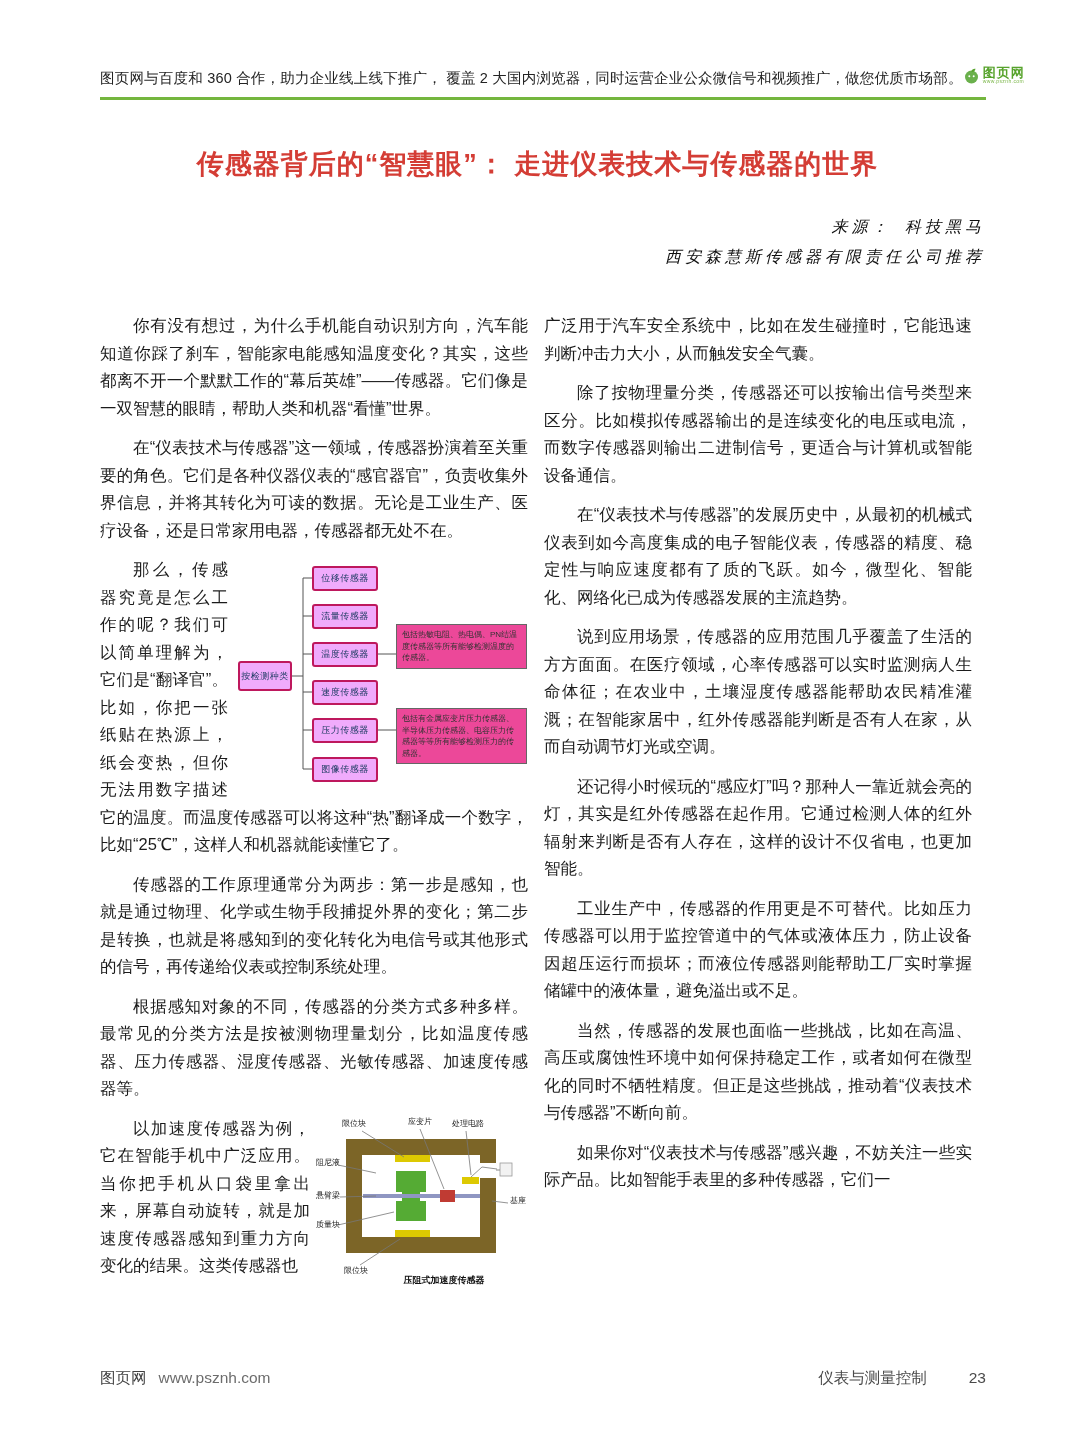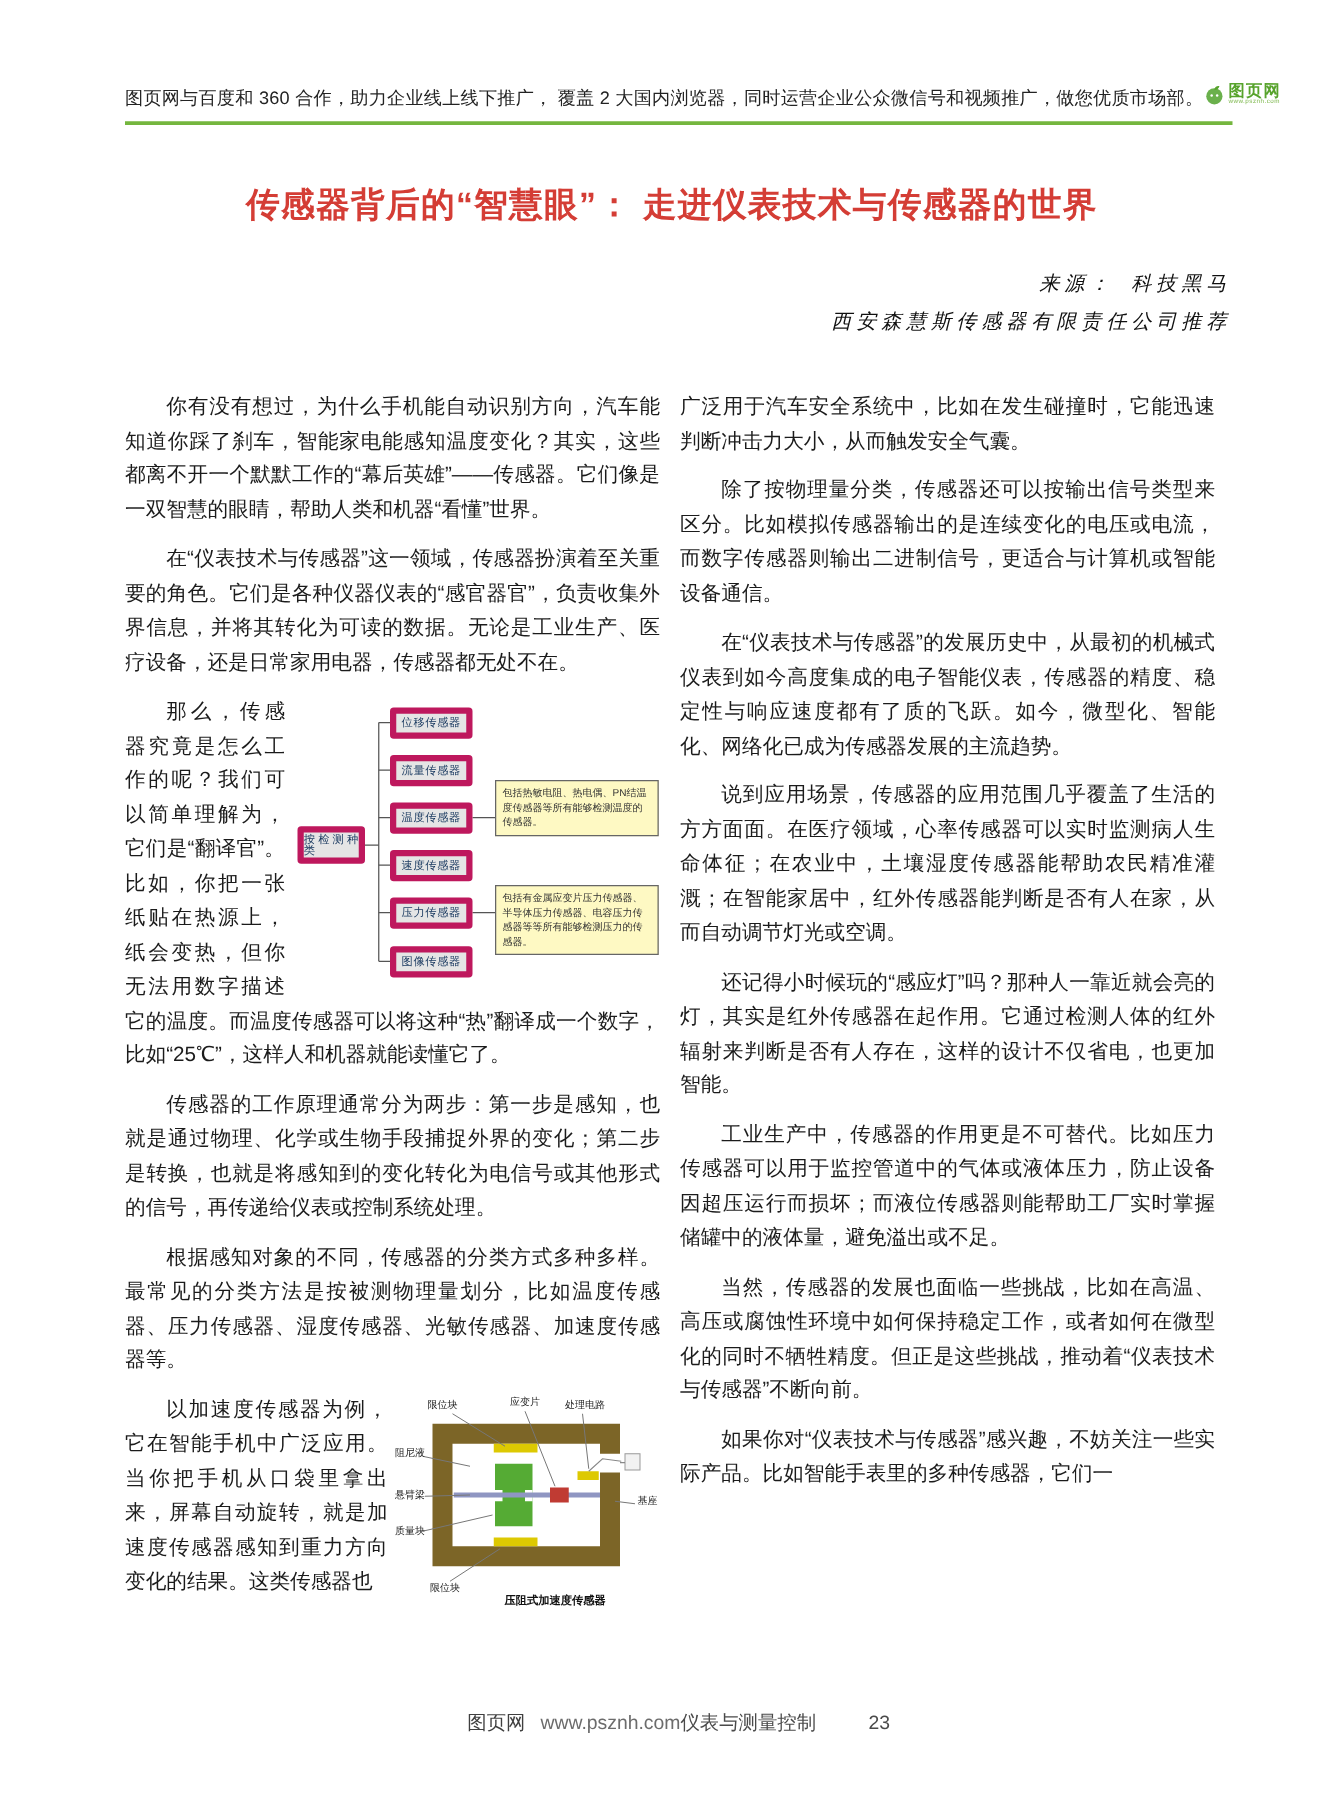--- a/index.html
+++ b/index.html
@@ -31,38 +31,38 @@
   }
   
   .columns { position:absolute; top:312px; left:100px; width:886px; display:flex; gap:16px; }
   .col { width:428px; font-size:16.5px; line-height:27.5px; text-align:justify; color:#1b1b1b; }
   .para { margin-bottom:12px; text-indent:2em; }
   .para.noindent { text-indent:0; }
   
   .fc-wrap { float:right; width:292px; height:240px; margin:2px 0 4px 8px; position:relative; text-indent:0; }
   .fc-lines { position:absolute; left:0; top:0; }
   .fc-box {
-    position:absolute; background:#e5e5e5; border:5px solid #be185d; border-radius:3px;
+    position:absolute; background:#f0abfc; border:2px solid #be185d; border-radius:3px;
     font-size:9px; color:#17375e; display:flex; align-items:center; justify-content:center;
     line-height:1; text-indent:0; letter-spacing:0.5px;
   }
   .fc-root { left:2px;  top:103px; width:54px; height:30px; }
   .fc-b    { left:76px; width:66px; height:25px; }
   .fc-note {
-    position:absolute; left:160px; width:131px; background:#fef9c3; border:1px solid #666;
+    position:absolute; left:160px; width:131px; background:#ec4899; border:1px solid #666;
     font-size:8px; line-height:1.45; color:#333; padding:4px 5px; text-align:left; text-indent:0;
   }
   
   .acc-wrap { float:right; width:212px; height:166px; margin:0 0 0 6px; position:relative; text-indent:0; }
   .acc-label { position:absolute; font-size:8px; color:#222; line-height:1.1; white-space:nowrap; text-indent:0; }
   .acc-caption { position:absolute; left:58px; top:152px; width:140px; text-align:center; font-size:9px; font-weight:bold; color:#111; text-indent:0; }
   
   .footer {
     position:absolute; top:1368px; left:100px; width:886px;
-    display:flex; justify-content:center; align-items:baseline;
+    display:flex; justify-content:space-between; align-items:baseline;
     font-size:15.5px; color:#4a4a4a;
   }
   .footer .site { color:#3f3f3f; }
   .footer .url { margin-left:12px; color:#6c6c6c; }
   .footer .pagenum { margin-left:42px; }
 </style>
 </head>
 <body>
 
 <div class="page">

